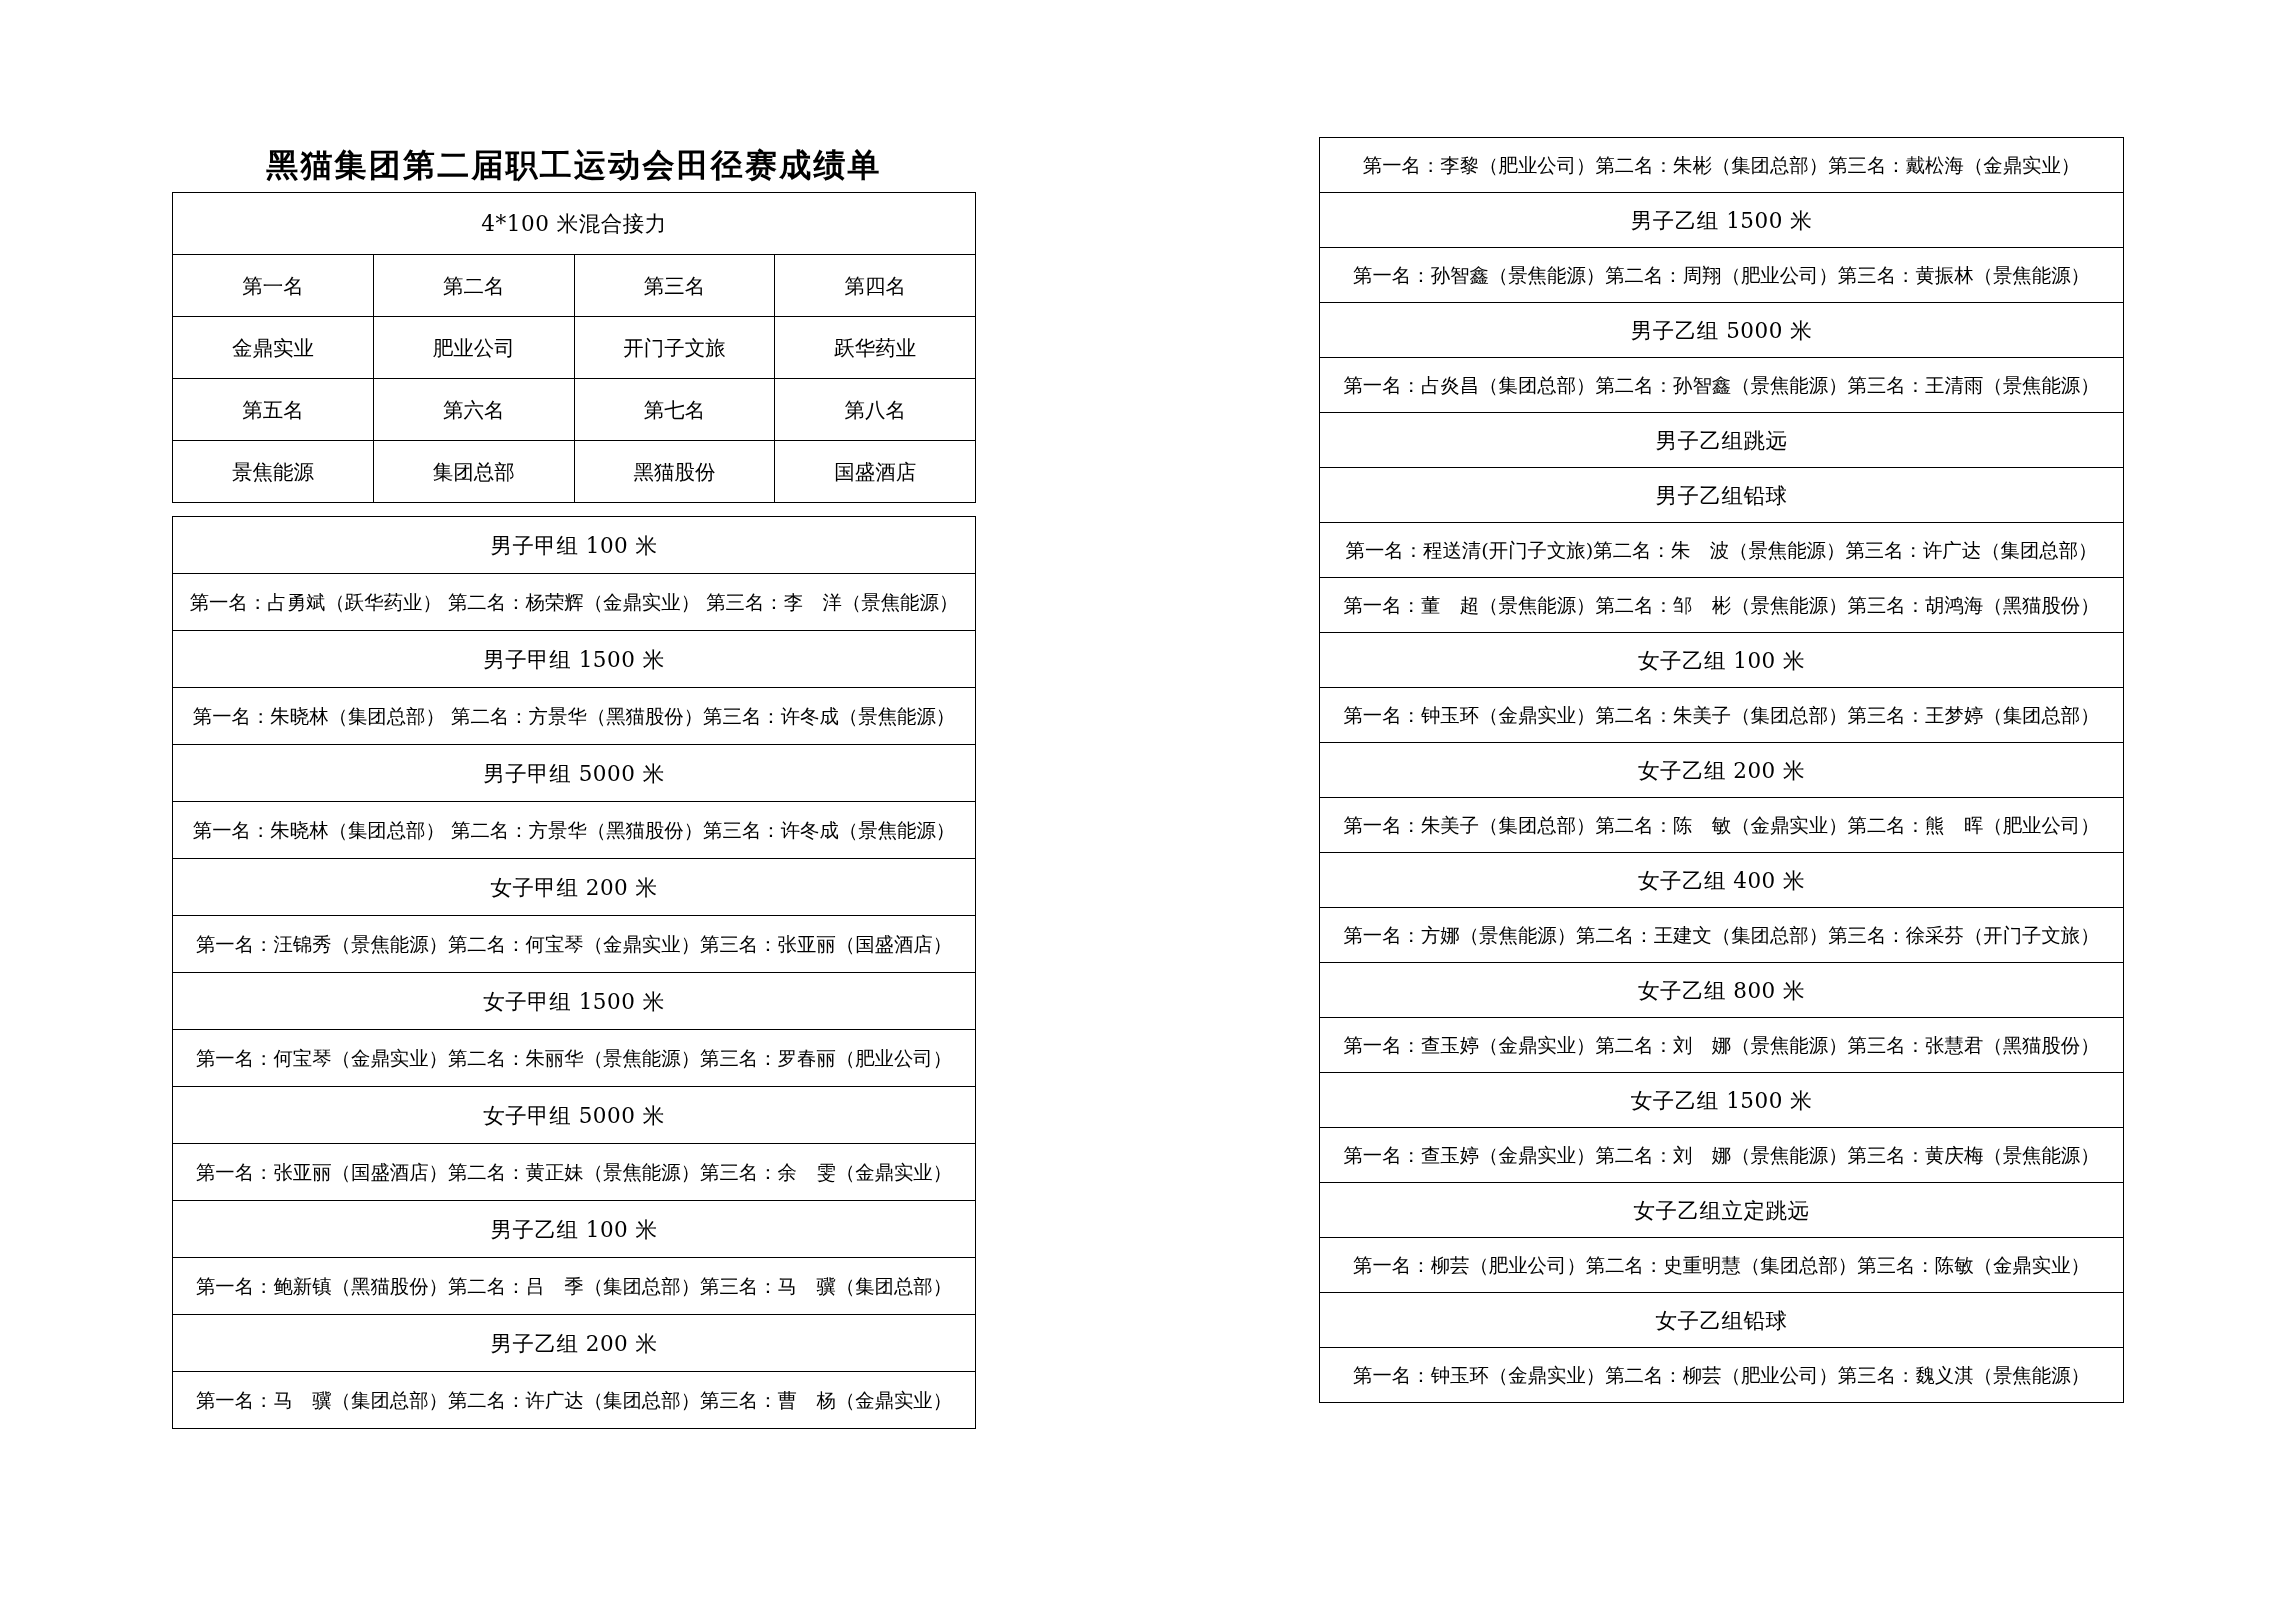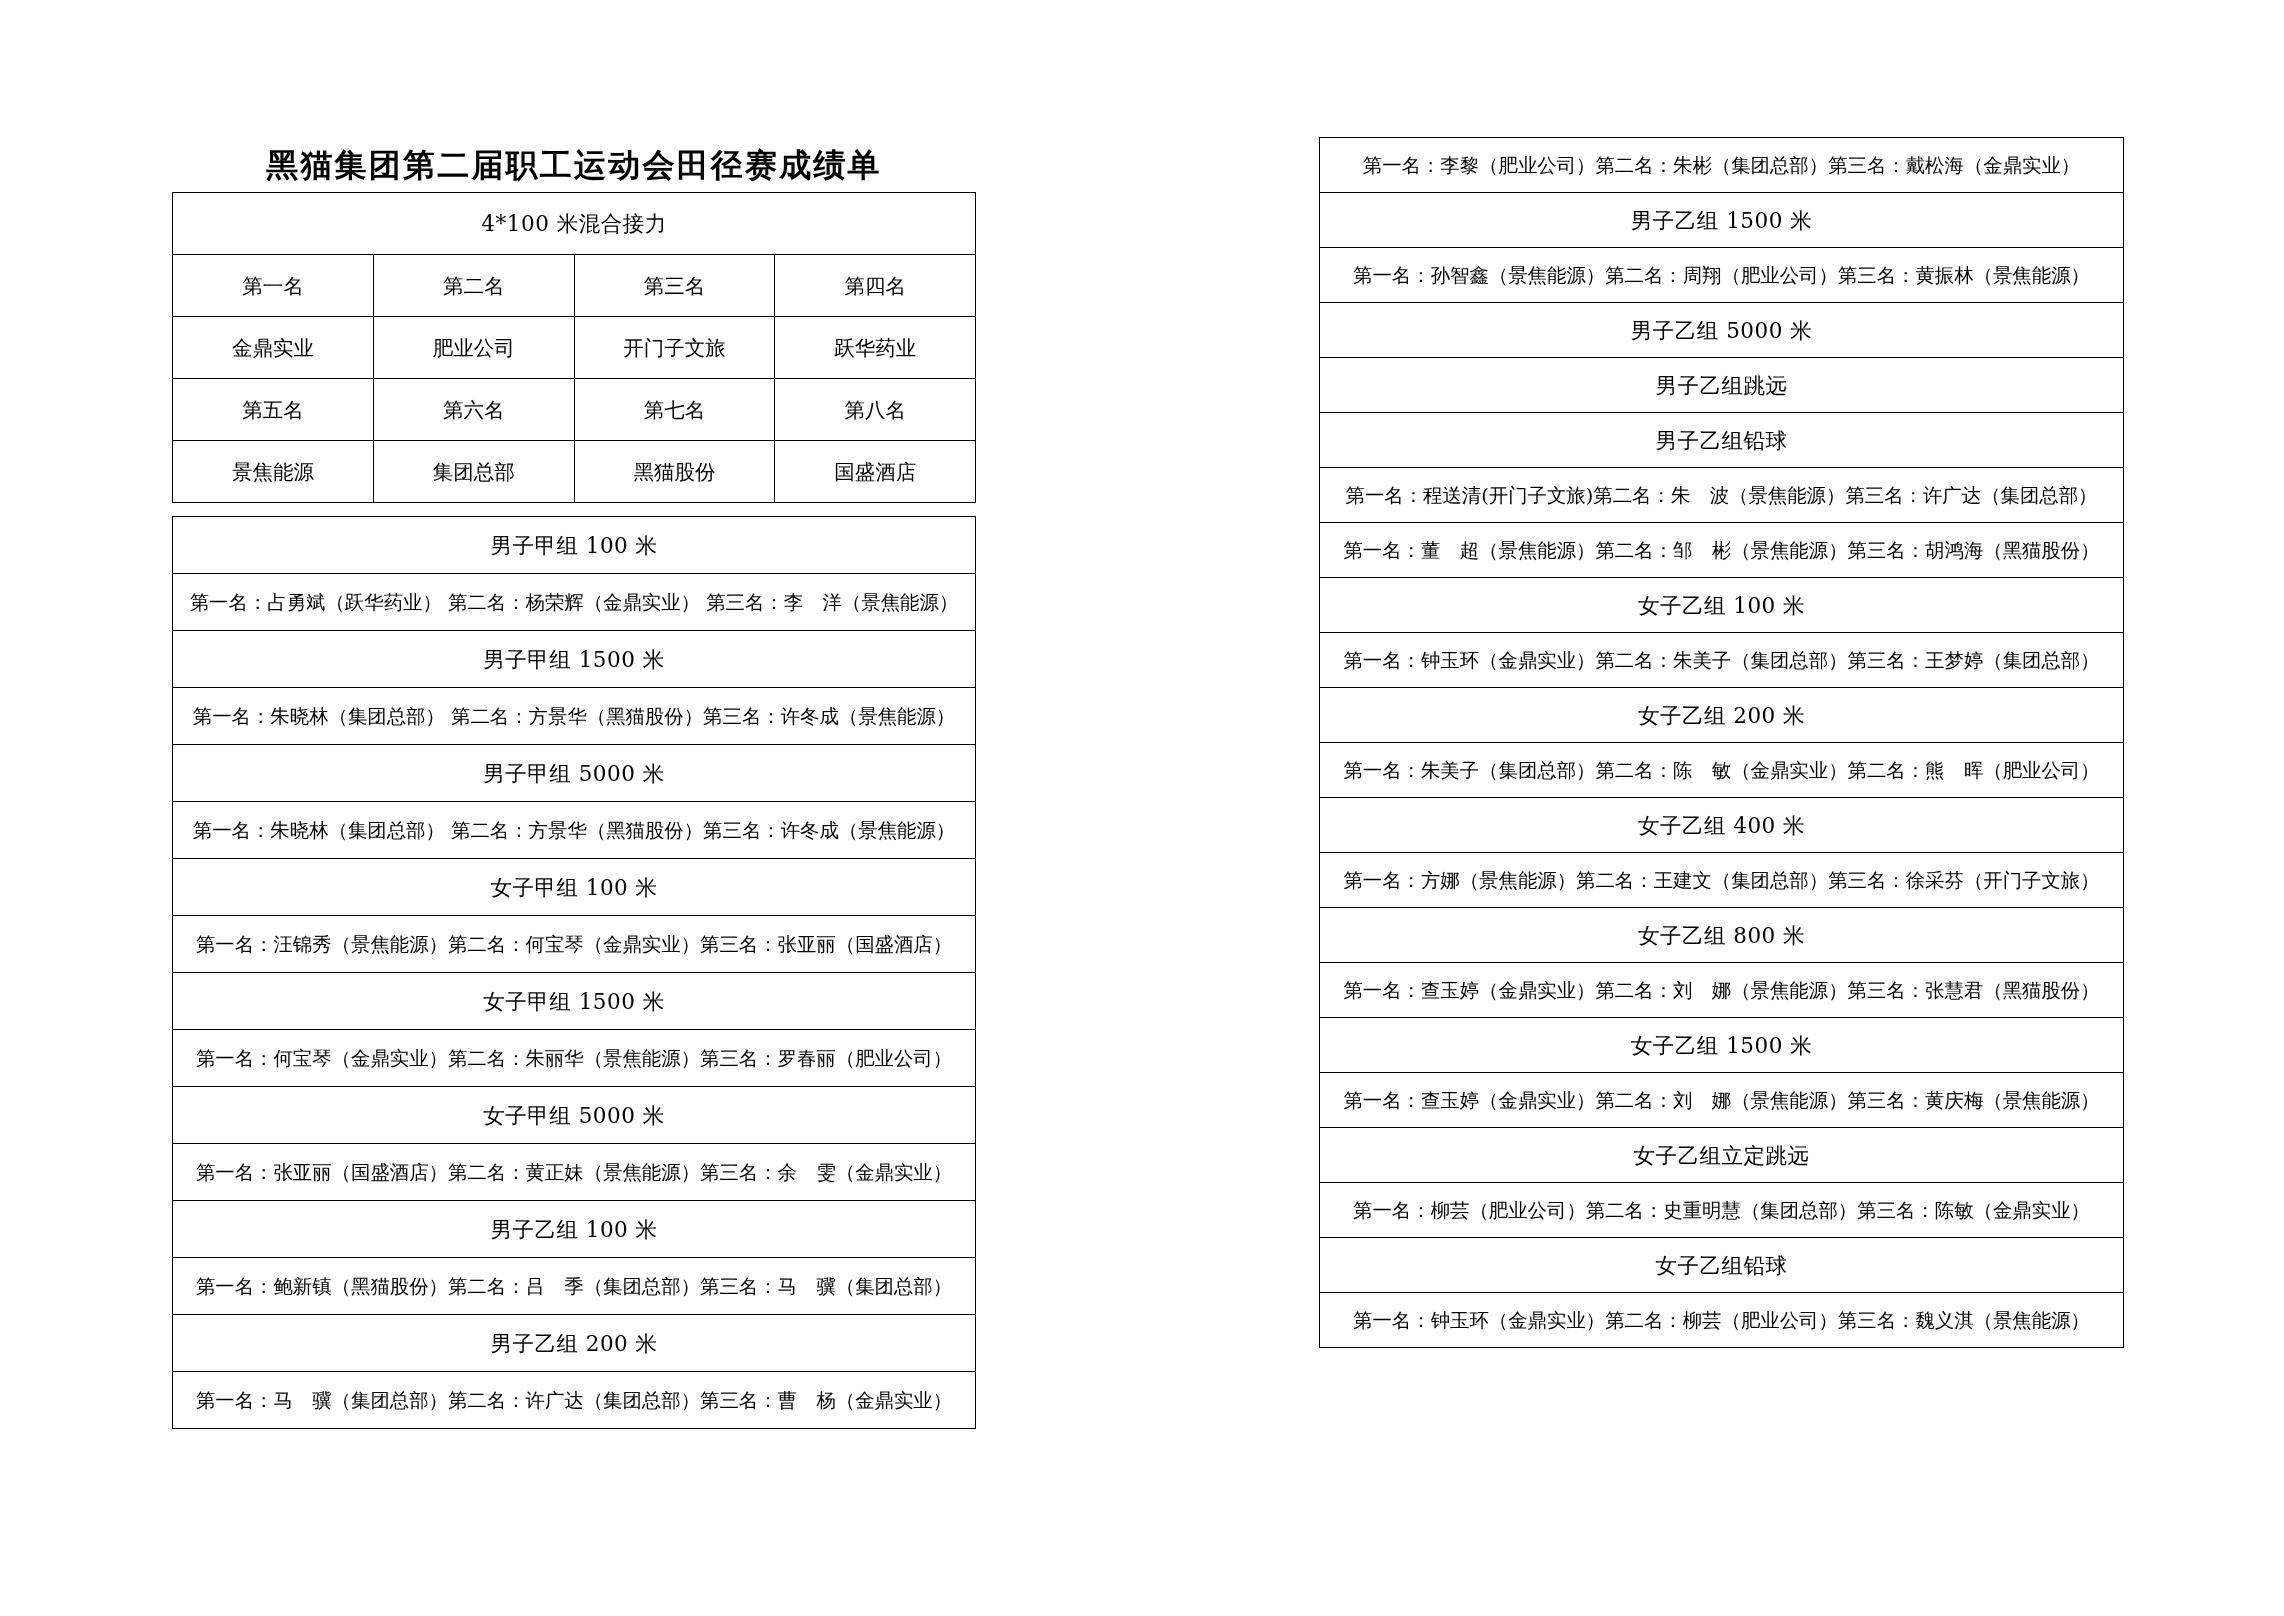--- a/index.html
+++ b/index.html
@@ -123,21 +123,21 @@
         <tr>
           <td class="result-cell" style="border-color: rgb(0, 0, 0);">第一名：朱晓林（集团总部） 第二名：方景华（黑猫股份）第三名：许冬成（景焦能源）</td>
         </tr>
         <tr>
           <td class="event-cell" style="border-color: rgb(0, 0, 0);">男子甲组 5000 米</td>
         </tr>
         <tr>
           <td class="result-cell" style="border-color: rgb(0, 0, 0);">第一名：朱晓林（集团总部） 第二名：方景华（黑猫股份）第三名：许冬成（景焦能源）</td>
         </tr>
         <tr>
-          <td class="event-cell" style="border-color: rgb(0, 0, 0);">女子甲组 100 米</td>
+          <td class="event-cell" style="border-color: rgb(0, 0, 0);">女子甲组 200 米</td>
         </tr>
         <tr>
           <td class="result-cell" style="border-color: rgb(0, 0, 0);">第一名：汪锦秀（景焦能源）第二名：何宝琴（金鼎实业）第三名：张亚丽（国盛酒店）</td>
         </tr>
         <tr>
           <td class="event-cell" style="border-color: rgb(0, 0, 0);">女子甲组 1500 米</td>
         </tr>
         <tr>
           <td class="result-cell" style="border-color: rgb(0, 0, 0);">第一名：何宝琴（金鼎实业）第二名：朱丽华（景焦能源）第三名：罗春丽（肥业公司）</td>
         </tr>
@@ -170,20 +170,23 @@
         <tr>
           <td class="event-cell" style="border-color: rgb(0, 0, 0);">男子乙组 1500 米</td>
         </tr>
         <tr>
           <td class="result-cell" style="border-color: rgb(0, 0, 0);">第一名：孙智鑫（景焦能源）第二名：周翔（肥业公司）第三名：黄振林（景焦能源）</td>
         </tr>
         <tr>
           <td class="event-cell" style="border-color: rgb(0, 0, 0);">男子乙组 5000 米</td>
         </tr>
         <tr>
+          <td class="result-cell" style="border-color: rgb(0, 0, 0);">第一名：占炎昌（集团总部）第二名：孙智鑫（景焦能源）第三名：王清雨（景焦能源）</td>
+        </tr>
+        <tr>
           <td class="event-cell" style="border-color: rgb(0, 0, 0);">男子乙组跳远</td>
         </tr>
         <tr>
           <td class="event-cell" style="border-color: rgb(0, 0, 0);">男子乙组铅球</td>
         </tr>
         <tr>
           <td class="result-cell" style="border-color: rgb(0, 0, 0);">第一名：程送清(开门子文旅)第二名：朱　波（景焦能源）第三名：许广达（集团总部）</td>
         </tr>
         <tr>
           <td class="result-cell" style="border-color: rgb(0, 0, 0);">第一名：董　超（景焦能源）第二名：邹　彬（景焦能源）第三名：胡鸿海（黑猫股份）</td>

